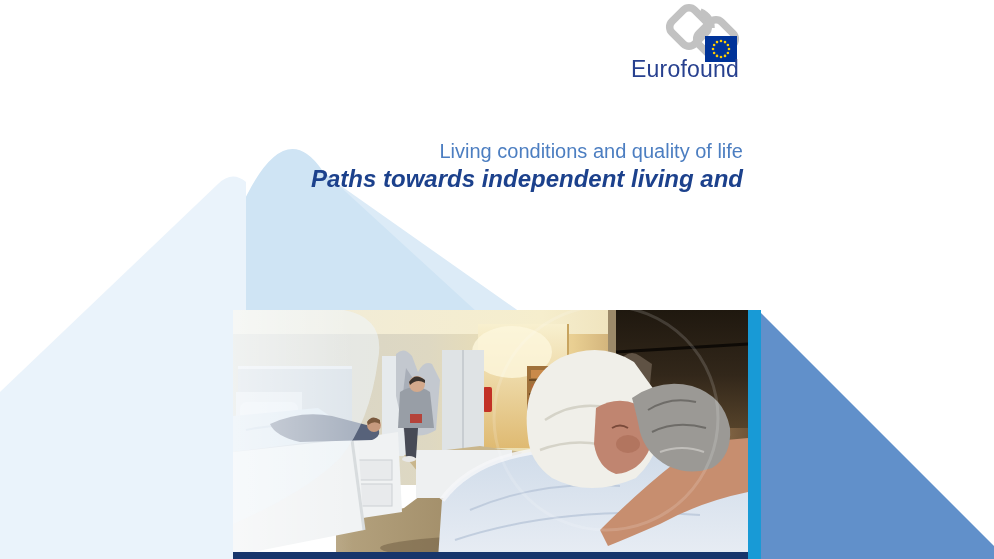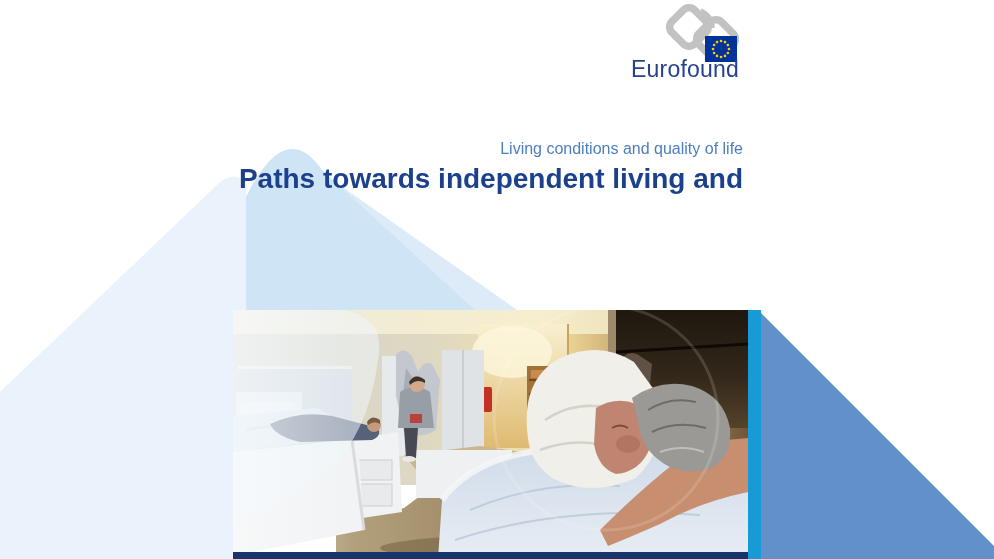--- a/index.html
+++ b/index.html
@@ -8,25 +8,25 @@
     font-family:"Liberation Sans",sans-serif;
   }
   .art{position:absolute;left:0;top:0;}
   .logo-wrap{position:absolute;left:617px;top:0;width:140px;height:88px;}
   .brand-text{
     position:absolute;top:56px;right:255px;
     font-size:23px;letter-spacing:0.2px;color:#27408F;white-space:nowrap;
   }
   .series{
     position:absolute;top:140px;right:251px;
-    font-size:16px;color:#4C7EC1;white-space:nowrap;
+    font-size:20px;color:#4C7EC1;white-space:nowrap;
   }
   .title{
     position:absolute;top:164px;right:251px;text-align:right;
-    font-size:28px;font-weight:700;color:#1C418C;line-height:29px;white-space:nowrap;
+    font-size:24px;font-weight:700;color:#1C418C;line-height:29px;white-space:nowrap;font-style:italic;
   }
 </style>
 </head>
 <body>
 
 <div class="page">
 
   <svg class="art" width="994" height="559" viewBox="0 0 994 559">
     <defs>
       <clipPath id="photoClip">

